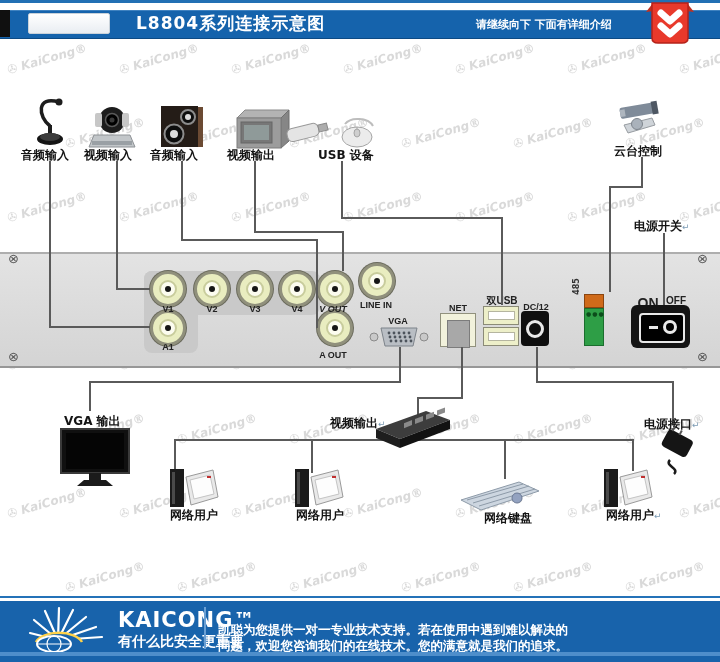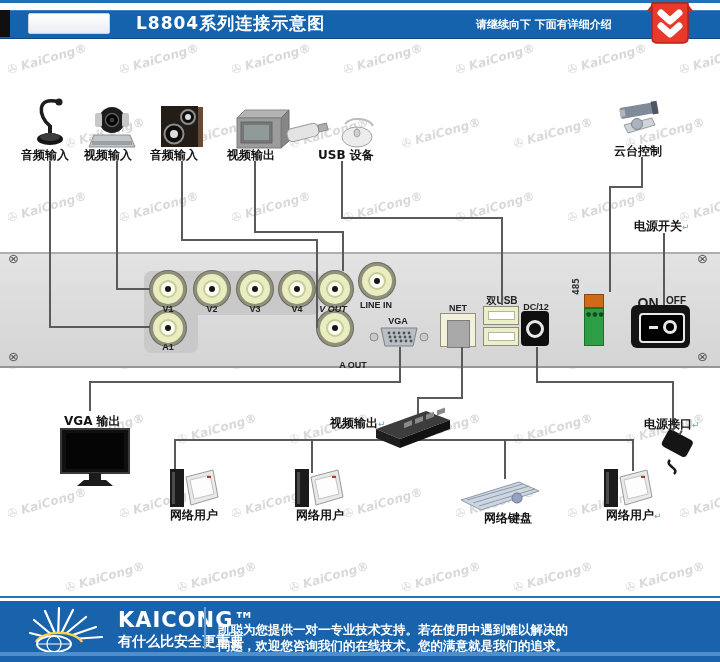--- a/index.html
+++ b/index.html
@@ -154,21 +154,21 @@
   <div class="bnc" style="left:150px;top:310px;"></div>
   <div class="bnc" style="left:317px;top:310px;"></div>
   <div class="bnc" style="left:359px;top:263px;"></div>
 
   <div class="plbl" style="left:148px;top:304px;width:40px;">V1</div>
   <div class="plbl" style="left:192px;top:304px;width:40px;">V2</div>
   <div class="plbl" style="left:235px;top:304px;width:40px;">V3</div>
   <div class="plbl" style="left:277px;top:304px;width:40px;">V4</div>
   <div class="plbl" style="left:313px;top:304px;width:40px;font-style:italic;">V OUT</div>
   <div class="plbl" style="left:148px;top:342px;width:40px;">A1</div>
-  <div class="plbl" style="left:313px;top:360px;width:40px;margin-left:20px;">A OUT</div>
+  <div class="plbl" style="left:313px;top:350px;width:40px;">A OUT</div>
   <div class="plbl" style="left:354px;top:300px;width:44px;">LINE IN</div>
 
   <div class="plbl" style="left:378px;top:316px;width:40px;">VGA</div>
   <svg class="abs" style="left:368px;top:325px;" width="62" height="24" viewBox="0 0 62 24">
     <circle cx="6" cy="12" r="4" fill="#c9c9c9" stroke="#8a8a8a"></circle>
     <circle cx="56" cy="12" r="4" fill="#c9c9c9" stroke="#8a8a8a"></circle>
     <path d="M13,3 L49,3 L45,21 L17,21 Z" fill="#b9bec4" stroke="#7d838a"></path>
     <g fill="#4d545c">
       <circle cx="21" cy="8" r="1.4"></circle>
         <circle cx="26" cy="8" r="1.4"></circle>

